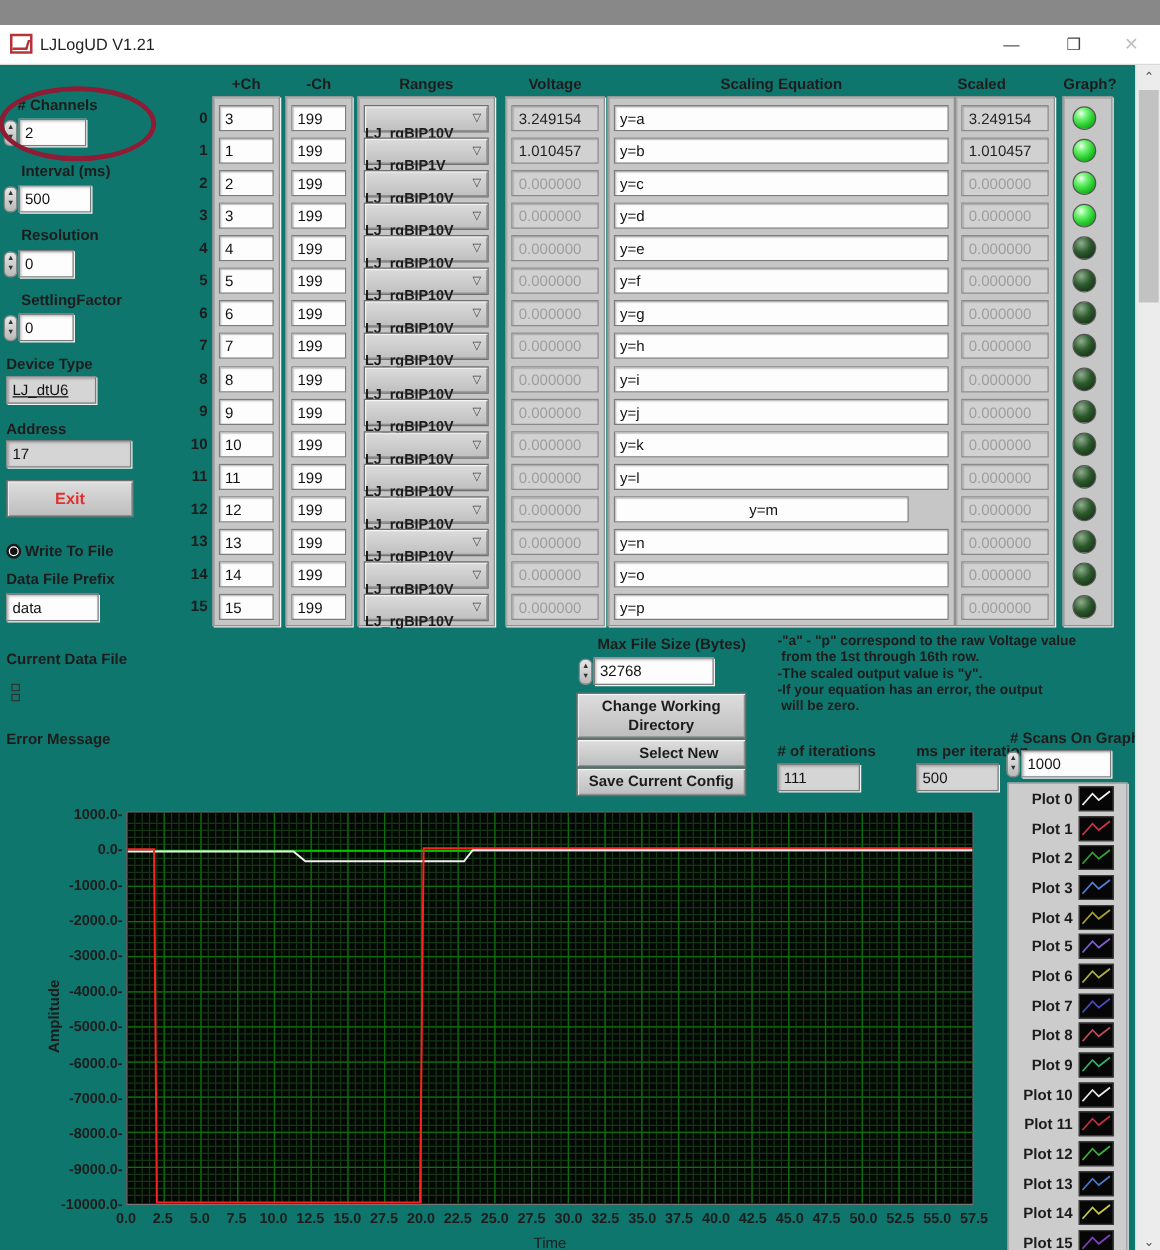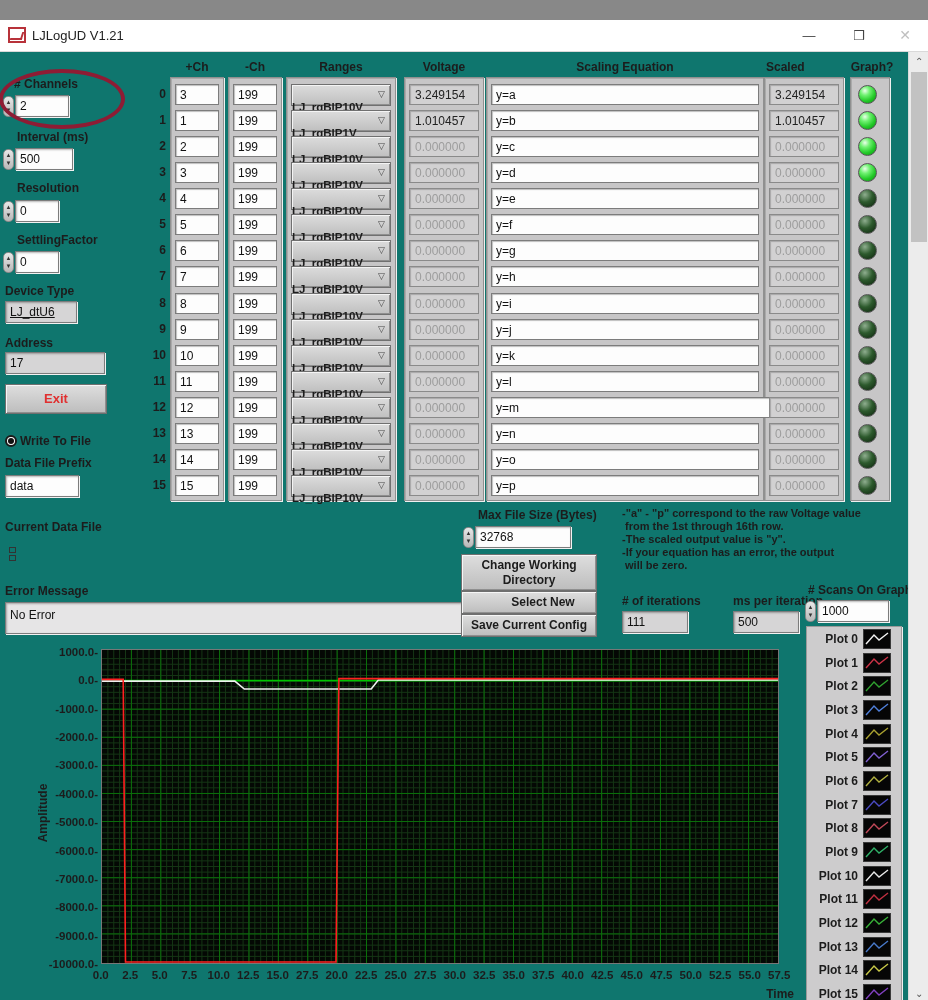--- a/index.html
+++ b/index.html
@@ -46,21 +46,21 @@
   .radio { position:absolute; width:12px; height:12px; border-radius:50%; border:2px solid #1a1a1a; background:#fff; }
   .radio::after { content:""; position:absolute; left:1px; top:1px; width:6px; height:6px; border-radius:50%; background:#111; }
   
   .note { position:absolute; font-size:11px; font-weight:700; color:#1c1c1c; line-height:13px; white-space:pre; }
   
   #plot-area { position:absolute; left:101px; top:629px; width:678px; height:315px; background:#040804; border:1px solid #777; }
   #y-ticks { position:absolute; left:36px; top:626px; width:62px; height:324px; display:flex; flex-direction:column; justify-content:space-between; }
   #y-ticks span { font-size:11.5px; font-weight:600; color:#1c1c1c; text-align:right; line-height:12px; }
   #x-ticks { position:absolute; left:86px; top:949px; width:708px; height:13px; display:flex; justify-content:space-between; }
   #x-ticks span { width:30px; text-align:center; font-size:11.5px; font-weight:600; color:#1c1c1c; }
-  #time-label { position:absolute; left:86px; top:967px; width:708px; text-align:right; font-size:12px; font-weight:700; color:#1c1c1c; }
+  #time-label { position:absolute; left:86px; top:967px; width:708px; text-align:center; font-size:12px; font-weight:400; color:#1c1c1c; }
   #amp-label { position:absolute; left:8px; top:786px; font-size:12px; font-weight:600; color:#1c1c1c; transform:rotate(-90deg); transform-origin:center; width:70px; text-align:center; }
   
   #legend { position:absolute; left:806px; top:606px; width:96px; height:381px; background:#cdcccd;
             border:1px solid #9a9a9a; box-shadow:1px 1px 0 #f0f0f0; display:flex; flex-direction:column; }
   .leg-row { flex:1; display:flex; align-items:center; }
   .leg-row span { width:56px; text-align:right; font-size:12px; font-weight:600; color:#1c1c1c; padding-right:5px; }
   .leg-sw { width:28px; height:20px; background:#060606; border:1px solid #3a3a3a; }
   
   #vscroll { position:absolute; left:908px; top:32px; width:20px; height:952px; background:#ececec; border-left:1px solid #dadada; }
   #vthumb { position:absolute; left:2px; top:20px; width:16px; height:170px; background:#c2c2c2; }
@@ -236,21 +236,21 @@
       <div class="dropdown" style="left: 291px; top: 351px; width: 100px;">LJ_rgBIP10V<span class="dd-arrow">▽</span></div>
       <div class="cellg dim" style="left: 409px; top: 351px; width: 70px;">0.000000</div>
       <div class="cellw" style="left: 491px; top: 351px; width: 268px;">y=l</div>
       <div class="cellg dim" style="left: 769px; top: 351px; width: 70px;">0.000000</div>
       <div class="led off" style="left: 858px; top: 352px;"></div>
       <div class="idx" style="left: 144px; top: 380px;">12</div>
       <div class="cellw" style="left: 175px; top: 377px; width: 44px;">12</div>
       <div class="cellw" style="left: 233px; top: 377px; width: 44px;">199</div>
       <div class="dropdown" style="left: 291px; top: 377px; width: 100px;">LJ_rgBIP10V<span class="dd-arrow">▽</span></div>
       <div class="cellg dim" style="left: 409px; top: 377px; width: 70px;">0.000000</div>
-      <div class="cellw" style="left: 491px; top: 377px; width: 296px;">y=m</div>
+      <div class="cellw" style="left: 491px; top: 377px; width: 236px; text-align: center;">y=m</div>
       <div class="cellg dim" style="left: 769px; top: 377px; width: 70px;">0.000000</div>
       <div class="led off" style="left: 858px; top: 378px;"></div>
       <div class="idx" style="left: 144px; top: 406px;">13</div>
       <div class="cellw" style="left: 175px; top: 403px; width: 44px;">13</div>
       <div class="cellw" style="left: 233px; top: 403px; width: 44px;">199</div>
       <div class="dropdown" style="left: 291px; top: 403px; width: 100px;">LJ_rgBIP10V<span class="dd-arrow">▽</span></div>
       <div class="cellg dim" style="left: 409px; top: 403px; width: 70px;">0.000000</div>
       <div class="cellw" style="left: 491px; top: 403px; width: 268px;">y=n</div>
       <div class="cellg dim" style="left: 769px; top: 403px; width: 70px;">0.000000</div>
       <div class="led off" style="left: 858px; top: 404px;"></div>
@@ -270,21 +270,20 @@
       <div class="cellw" style="left: 491px; top: 455px; width: 268px;">y=p</div>
       <div class="cellg dim" style="left: 769px; top: 455px; width: 70px;">0.000000</div>
       <div class="led off" style="left: 858px; top: 456px;"></div>
     </div>
 
   <div class="lbl" style="left:5px;top:500px;">Current Data File</div>
   <div style="position:absolute;left:9px;top:527px;width:7px;height:6px;border:1px solid #333;"></div>
   <div style="position:absolute;left:9px;top:535px;width:7px;height:6px;border:1px solid #333;"></div>
 
   <div class="lbl" style="left:5px;top:564px;">Error Message</div>
-  <div class="field big" style="left:5px;top:582px;width:457px;">No Error</div>
 
   <div class="lbl" style="left:478px;top:488px;">Max File Size (Bytes)</div>
   <div class="spin" style="left:463px;top:507px;">
       <i class="u">▲</i>
       <i class="d">▼</i>
     </div>
   <div class="field" style="left:475px;top:506px;width:96px;">32768</div>
 
   <div class="btn" style="left:461px;top:534px;width:136px;height:37px;padding-top:3px;line-height:15px;">Change Working Directory</div>
   <div class="btn" style="left:461px;top:571px;width:136px;height:23px;line-height:21px;padding-left:28px;">Select New Configs</div>

